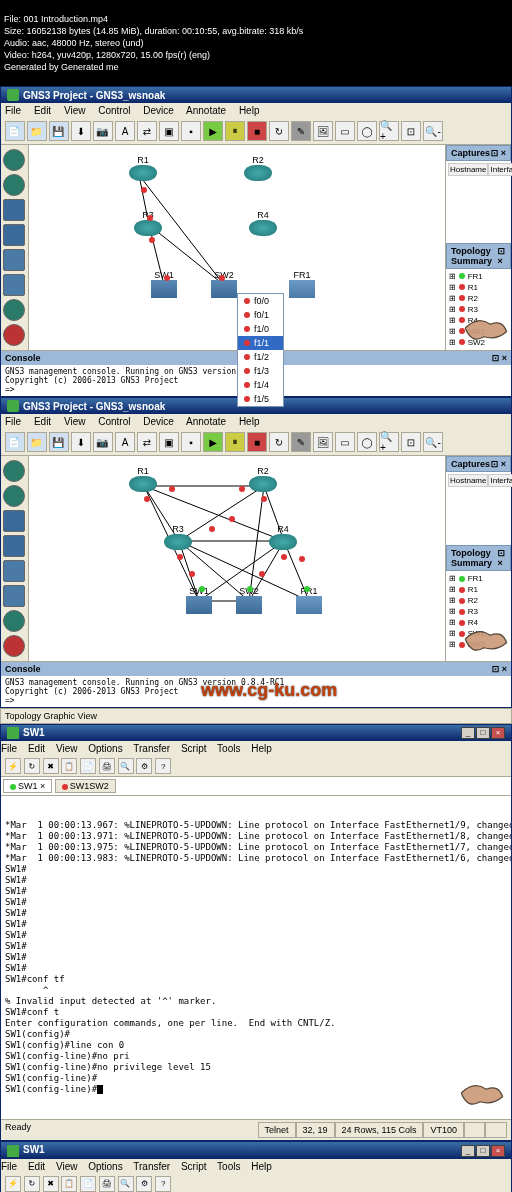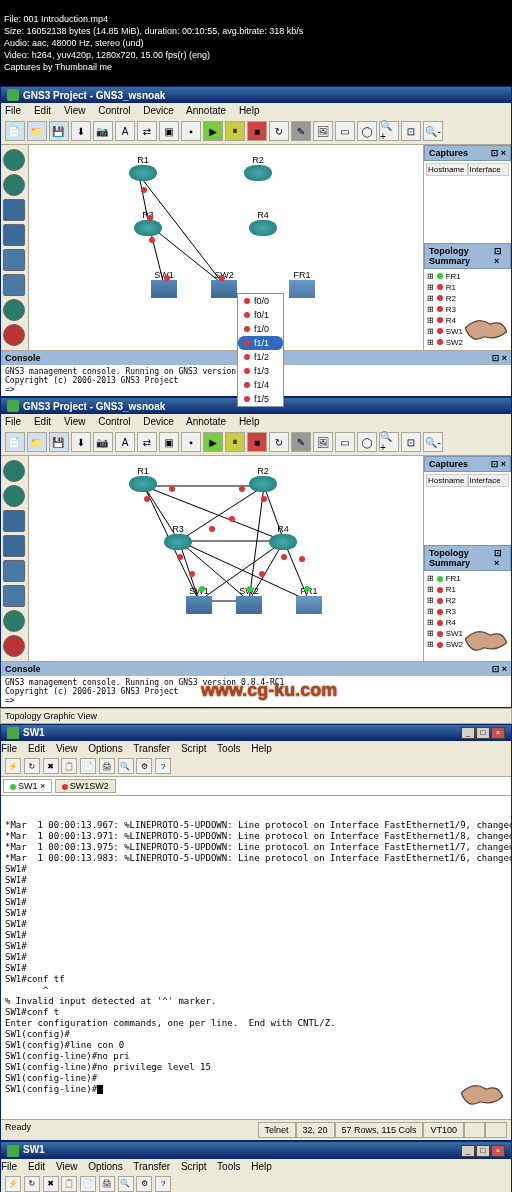--- a/index.html
+++ b/index.html
@@ -25,38 +25,38 @@
 .ltbtn.stop { background:#b33; border-radius:50%; }
 .canvas { flex:1; background:#fff; position:relative; height:180px; }
 .device { position:absolute; text-align:center; font-size:9px; }
 .device .dicon { width:28px; height:16px; margin:0 auto; }
 .device .dicon.router { background:radial-gradient(#4aa,#277); border-radius:50% / 60%; }
 .device .dicon.switch { background:linear-gradient(#5a8ab5,#3a6a95); width:26px; height:18px; }
 .device .dicon.fr { background:linear-gradient(#6a9ac5,#4a7aa5); width:26px; height:18px; }
 .link-dot { position:absolute; width:6px; height:6px; border-radius:50%; background:#d33; }
 .link-dot.green { background:#3c3; }
 .svg-links { position:absolute; top:0; left:0; width:100%; height:100%; }
-.right-panel { width:88px; background:#ece9d8; border-left:1px solid #aca899; display:flex; flex-direction:column; font-size:9px; }
+.right-panel { width:66px; background:#ece9d8; border-left:1px solid #aca899; display:flex; flex-direction:column; font-size:9px; }
 .panel-hdr { background:#9db9d7; padding:2px 4px; font-weight:bold; border:1px solid #7a96b5; display:flex; justify-content:space-between; }
 .panel-body { background:#fff; flex:1; padding:2px; min-height:40px; }
 .cap-hdrs { display:flex; font-size:8px; }
 .cap-hdrs span { flex:1; border:1px solid #ccc; padding:1px; background:#f0f0f0; }
 .topo-item { font-size:8px; padding:1px; display:flex; align-items:center; }
 .topo-dot { width:6px; height:6px; border-radius:50%; margin:0 3px; }
 .topo-dot.g { background:#3c3; }
 .topo-dot.r { background:#d33; }
 .eagle { position:absolute; right:2px; bottom:2px; width:50px; height:40px; opacity:.9; }
 .eagle svg { width:100%; height:100%; }
 .console-panel { border-top:1px solid #aca899; position:relative; }
 .console-hdr { background:#9db9d7; padding:2px 4px; font-size:9px; font-weight:bold; display:flex; justify-content:space-between; }
 .console-body { background:#fff; padding:2px 4px; font-size:8px; font-family:'Lucida Console',monospace; }
 .ctx-menu { position:absolute; background:#fff; border:1px solid #7a96b5; font-size:9px; z-index:10; }
 .ctx-menu div { padding:2px 14px 2px 6px; display:flex; align-items:center; }
 .ctx-menu .dot { width:6px; height:6px; border-radius:50%; background:#d33; margin-right:4px; }
-.ctx-menu div.sel { background:#316ac5; color:#fff;border-radius:6px; }
+.ctx-menu div.sel { background:#316ac5; color:#fff; }
 .watermark { position:absolute; color:#c2410c; font-size:18px; font-weight:bold; font-family:Arial; text-shadow:0 0 2px #000; pointer-events:none; }
 .tgv-bar { background:#ece9d8; padding:2px 4px; font-size:9px; border:1px solid #aca899; }
 .terminal-win { background:#ece9d8; border:1px solid #0a246a; }
 .term-titlebar { background:linear-gradient(#3b6ea5,#0a246a); color:#fff; padding:2px 6px; font-size:10px; font-weight:bold; display:flex; align-items:center; justify-content:space-between; }
 .win-ctrls { display:flex; gap:1px; }
 .win-ctrl { width:14px; height:12px; background:#d4d0c8; border:1px solid #404040; font-size:8px; text-align:center; line-height:10px; font-family:Arial; color:#000; font-weight:normal; }
 .win-ctrl.close { background:#c75050; color:#fff; }
 .term-menubar { background:#ece9d8; padding:2px 0; font-size:10px; }
 .term-menubar span { margin-right:8px; }
 .term-toolbar { background:#ece9d8; padding:2px 4px; border-bottom:1px solid #aca899; }
@@ -73,21 +73,21 @@
 .cursor { display:inline-block; width:6px; height:9px; background:#000; vertical-align:text-bottom; }
 </style>
 </head>
 <body>
 
 <div class="fileinfo">
   <div>File: 001 Introduction.mp4</div>
   <div>Size: 16052138 bytes (14.85 MiB), duration: 00:10:55, avg.bitrate: 318 kb/s</div>
   <div>Audio: aac, 48000 Hz, stereo (und)</div>
   <div>Video: h264, yuv420p, 1280x720, 15.00 fps(r) (eng)</div>
-  <div>Captures by Thumbnail me</div>
+  <div>Generated by Generated me</div>
 </div>
 
 <div class="gns3-win">
   <div class="titlebar">
     <span class="win-icon"></span>
     <span>GNS3 Project - GNS3_wsnoak</span>
   </div>
   <div class="menubar">
     <span>File</span>
     <span>Edit</span>
@@ -438,22 +438,22 @@
   </div>
   <div class="term-content" id="term1-content">
     <div>*Mar  1 00:00:13.967: %LINEPROTO-5-UPDOWN: Line protocol on Interface FastEthernet1/9, changed state to down</div><div>*Mar  1 00:00:13.971: %LINEPROTO-5-UPDOWN: Line protocol on Interface FastEthernet1/8, changed state to down</div><div>*Mar  1 00:00:13.975: %LINEPROTO-5-UPDOWN: Line protocol on Interface FastEthernet1/7, changed state to down</div><div>*Mar  1 00:00:13.983: %LINEPROTO-5-UPDOWN: Line protocol on Interface FastEthernet1/6, changed state to down</div><div>SW1#</div><div>SW1#</div><div>SW1#</div><div>SW1#</div><div>SW1#</div><div>SW1#</div><div>SW1#</div><div>SW1#</div><div>SW1#</div><div>SW1#</div><div>SW1#conf tf</div><div>       ^</div><div>% Invalid input detected at '^' marker.</div><div></div><div>SW1#conf t</div><div>Enter configuration commands, one per line.  End with CNTL/Z.</div><div>SW1(config)#</div><div>SW1(config)#line con 0</div><div>SW1(config-line)#no pri</div><div>SW1(config-line)#no privilege level 15</div><div>SW1(config-line)#</div><div>SW1(config-line)#<span class="cursor"></span></div><div class="eagle" style="right:6px;bottom:6px"><svg viewBox="0 0 40 30">
           <path d="M5 15 Q15 5 25 12 Q35 8 38 18 Q30 25 20 22 Q10 28 5 15" fill="#c97" stroke="#432"></path>
         </svg></div>
   </div>
   <div class="term-status">
     <span>Ready</span>
     <span class="cells">
       <span class="cell">Telnet</span>
-      <span class="cell">32, 20</span>
-      <span class="cell">57 Rows, 115 Cols</span>
+      <span class="cell">32, 19</span>
+      <span class="cell">24 Rows, 115 Cols</span>
       <span class="cell">VT100</span>
       <span class="cell">&nbsp;&nbsp;&nbsp;</span>
       <span class="cell">&nbsp;&nbsp;&nbsp;</span>
     </span>
   </div>
 </div>
 
 <div class="terminal-win">
   <div class="term-titlebar">
     <span><span style="display:inline-block;width:12px;height:12px;background:#4a4;margin-right:4px;vertical-align:middle"></span><span>SW1</span></span>

